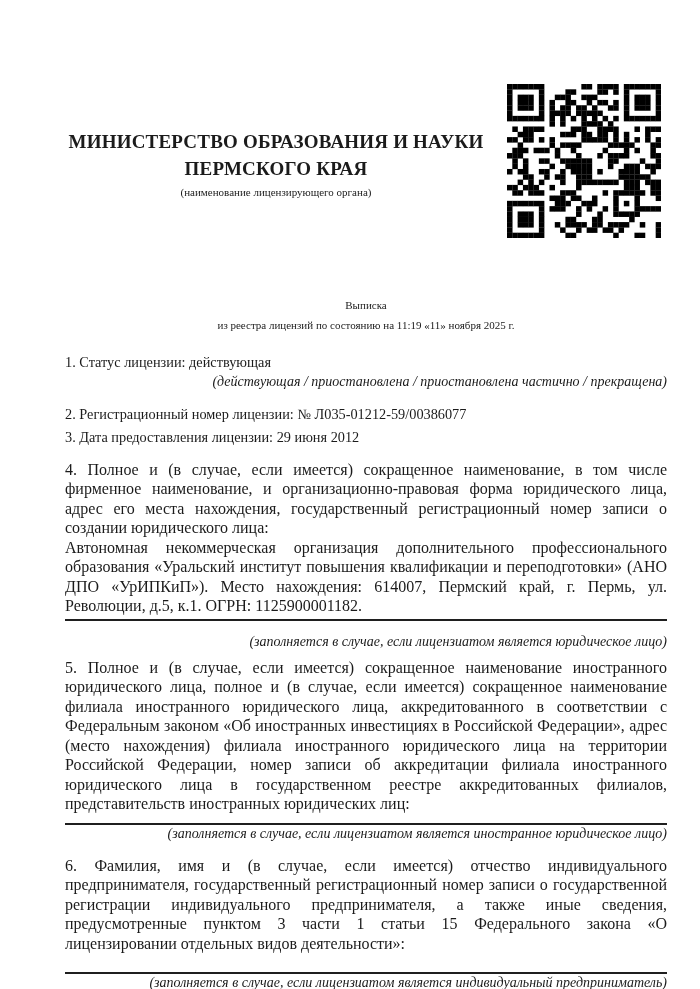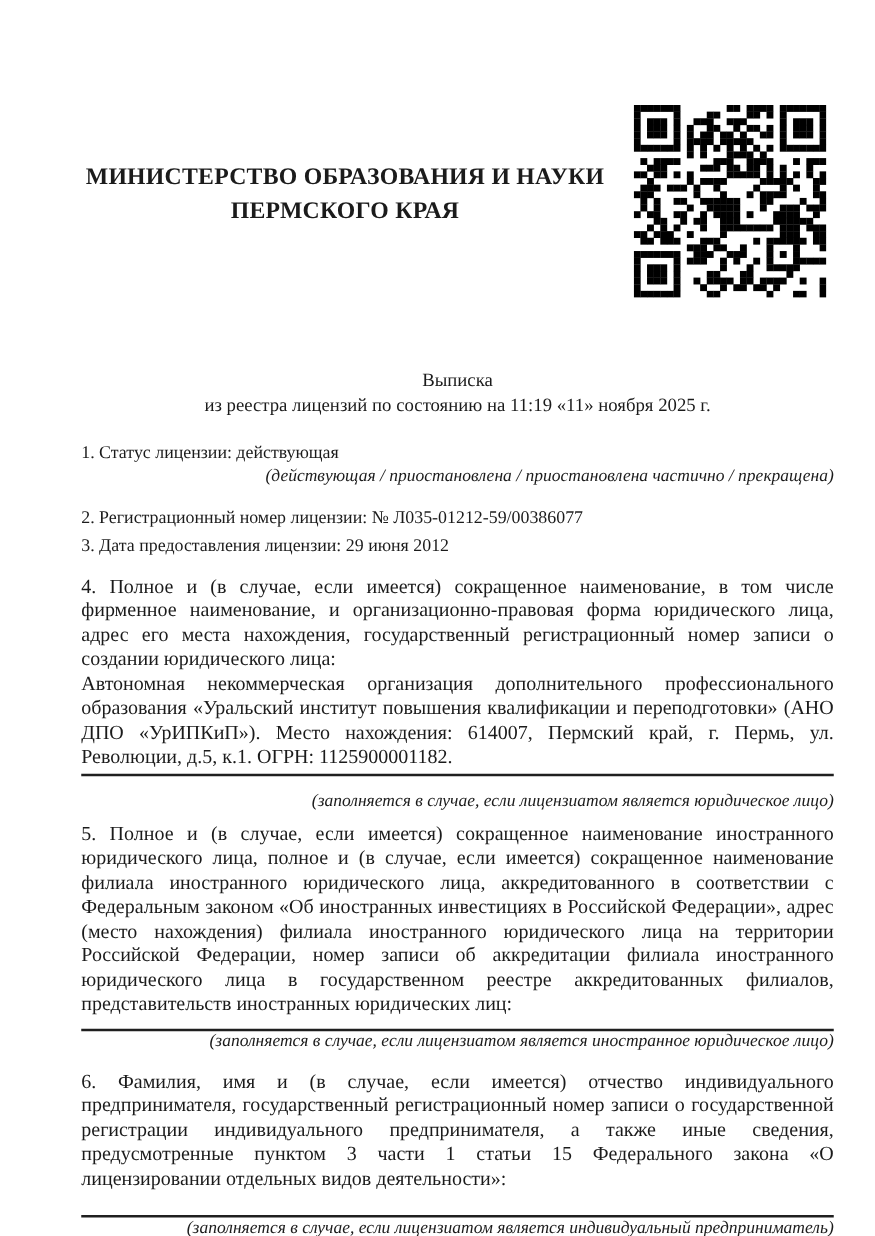--- a/index.html
+++ b/index.html
@@ -31,21 +31,21 @@
     font-size: 11px;
     line-height: 14px;
     margin-top: 3px;
   }
   .qr {
     position: absolute; left: 507px; top: 84px;
     width: 154px; height: 154px; background: #ffffff;
   }
   
   .col { padding-left: 65px; padding-right: 33px; }
-  .title { text-align: center; font-size: 15px; line-height: 20px; margin-top: 42px; }
+  .title { text-align: center; font-size: 11px; line-height: 20px; margin-top: 42px; }
   .line  { font-size: 14.3px; line-height: 19.5px; text-align: left; }
   .para  { font-size: 16px; line-height: 19.5px; text-align: justify; }
   .caption {
     font-size: 14px; line-height: 14px; text-align: right; font-style: italic;
   }
   .rule { border-top: 2px solid #1f1f1f; height: 0; width: 100%; }
   .i1 { margin-top: 18px; }
   .c1 { margin-top: 2px; }
   .i2 { margin-top: 16px; }
   .i3 { margin-top: 4px; }
@@ -67,20 +67,21 @@
 </style>
 </head>
 <body>
 
 <div class="page">
 
   <div class="header">
     <div class="ministry">
       <div class="ministry-name">МИНИСТЕРСТВО ОБРАЗОВАНИЯ И НАУКИ</div>
       <div class="ministry-name">ПЕРМСКОГО КРАЯ</div>
+      <div class="ministry-caption">(наименование лицензирующего органа)</div>
     </div>
     <div class="qr">
       <svg id="qr-svg" width="154" height="154" viewBox="0 0 154 154" fill="#000000" xmlns="http://www.w3.org/2000/svg">
           <rect x="0.00" y="0.00" width="5.51" height="5.51"></rect>
           <rect x="5.31" y="0.00" width="5.51" height="5.51"></rect>
           <rect x="10.62" y="0.00" width="5.51" height="5.51"></rect>
           <rect x="15.93" y="0.00" width="5.51" height="5.51"></rect>
           <rect x="21.24" y="0.00" width="5.51" height="5.51"></rect>
           <rect x="26.55" y="0.00" width="5.51" height="5.51"></rect>
           <rect x="31.86" y="0.00" width="5.51" height="5.51"></rect>

